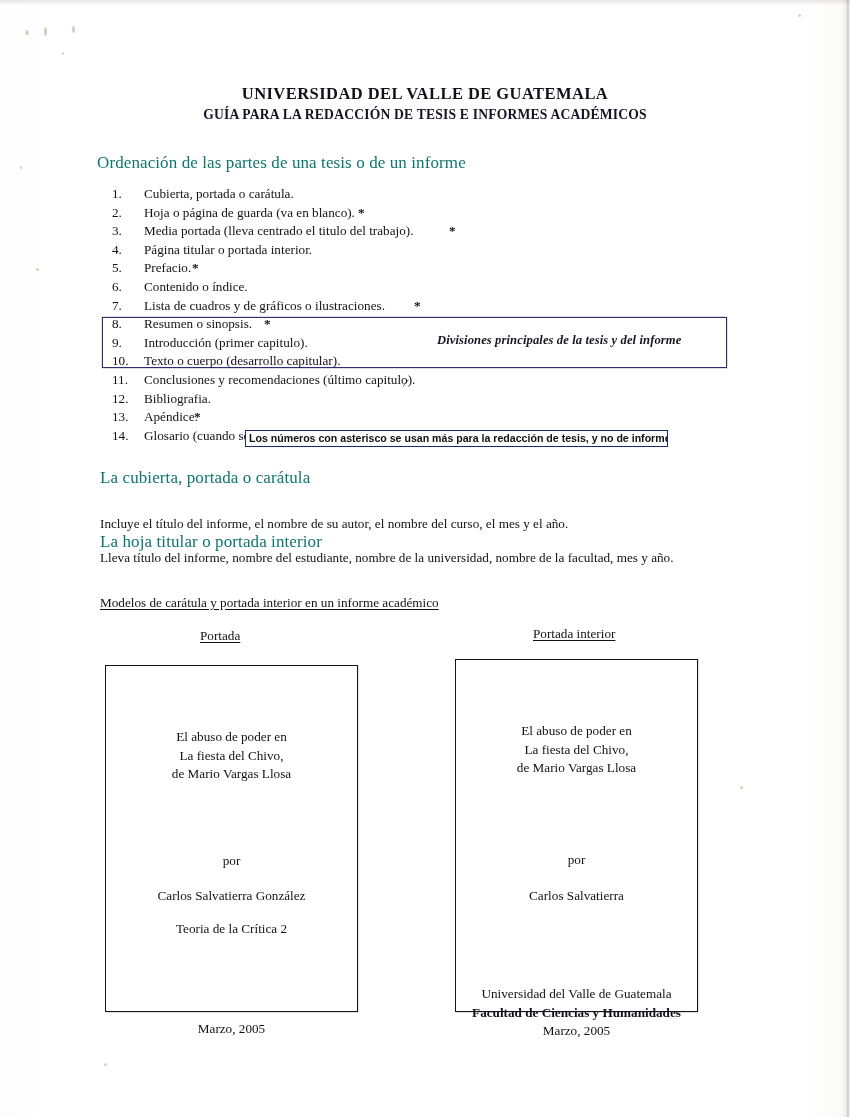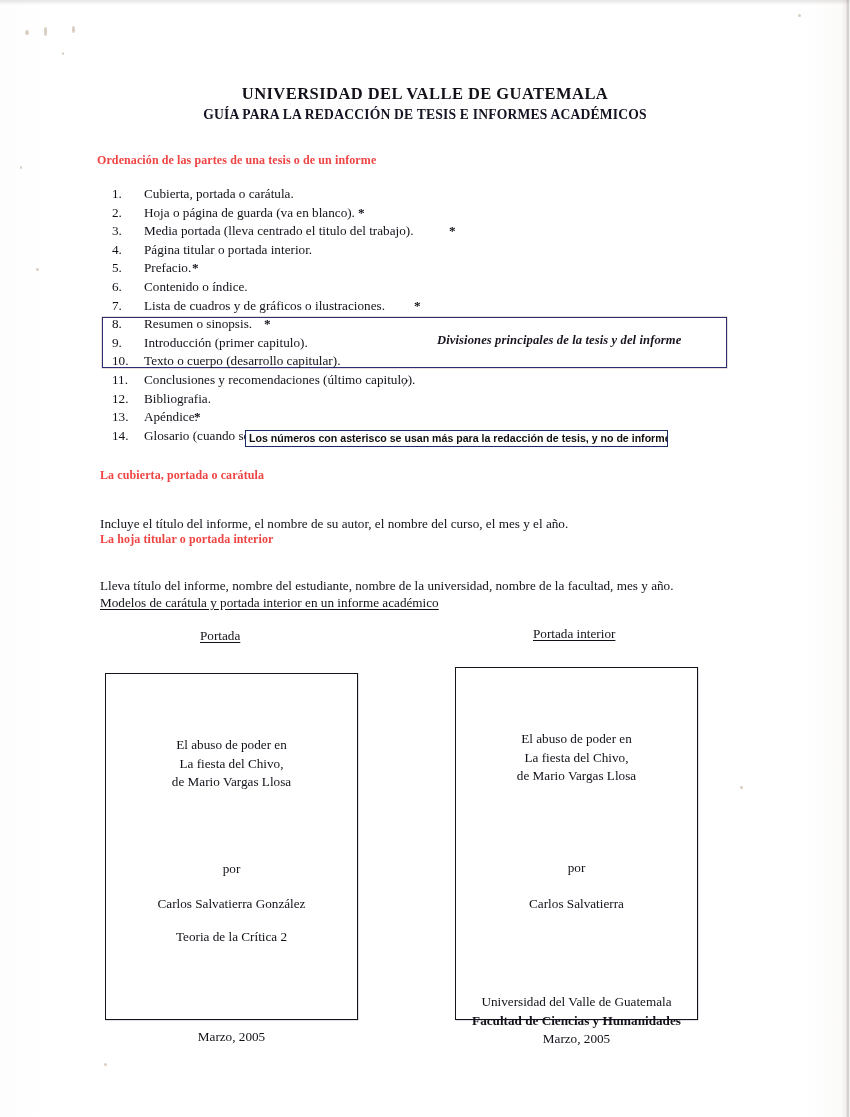--- a/index.html
+++ b/index.html
@@ -71,23 +71,23 @@
     font-weight: bold;
     letter-spacing: .2px;
     color: #171223;
     line-height: 18px;
     margin-top: 2px;
   }
 
   
   .section-heading {
     position: absolute;
-    font-size: 12px;
-    font-weight: bold;
-    color: #ef4444;
+    font-size: 17px;
+    font-weight: normal;
+    color: #0f766e;
     letter-spacing: .1px;
   }
 
   
   .parts-list {
     position: absolute;
     left: 112px;
     top: 185px;
     width: 620px;
   }
@@ -188,21 +188,20 @@
     text-decoration: underline;
     text-underline-offset: 2px;
     white-space: nowrap;
   }
   .cover-box {
     position: absolute;
     border: 1.5px solid #15141c;
     box-sizing: border-box;
     background: #ffffff;
     box-shadow: .5px .5px 0 rgba(40,35,60,.28);
-    margin-top: 8px;
   }
   .cover-line {
     position: absolute;
     width: 100%;
     text-align: center;
     font-size: 13.2px;
     line-height: 18.5px;
     color: #141019;
     white-space: nowrap;
   }
@@ -310,21 +309,21 @@
   <div class="stray-mark">/</div>
 
   <div class="asterisk-note">Los números con asterisco se usan más para la redacción de tesis, y no de informes.</div>
 
   <div class="section-heading" style="left:100px; top:468px;">La cubierta, portada o carátula</div>
 
   <div class="body-para" style="top:516px;">Incluye el título del informe, el nombre de su autor, el nombre del curso, el mes y el año.</div>
 
   <div class="section-heading" style="left:100px; top:532px;">La hoja titular o portada interior</div>
 
-  <div class="body-para" style="top:578px;">Lleva título del informe, nombre del estudiante, nombre de la universidad, nombre de la facultad, mes y año.</div>
+  <div class="body-para" style="top:550px;">Lleva título del informe, nombre del estudiante, nombre de la universidad, nombre de la facultad, mes y año.</div>
 
   <div class="body-para underlined" style="top:595px;text-align:right;">Modelos de carátula y portada interior en un informe académico</div>
 
   <div class="model-caption" style="left:200px; top:628px;">Portada</div>
 
   <div class="model-caption" style="left:533px; top:626px;">Portada interior</div>
 
   <div class="cover-box" id="cover-left">
       <div class="cover-line" style="top: 62px;">El  abuso de poder en</div>
       <div class="cover-line italic" style="top: 80.5px;">La fiesta del  Chivo,</div>

